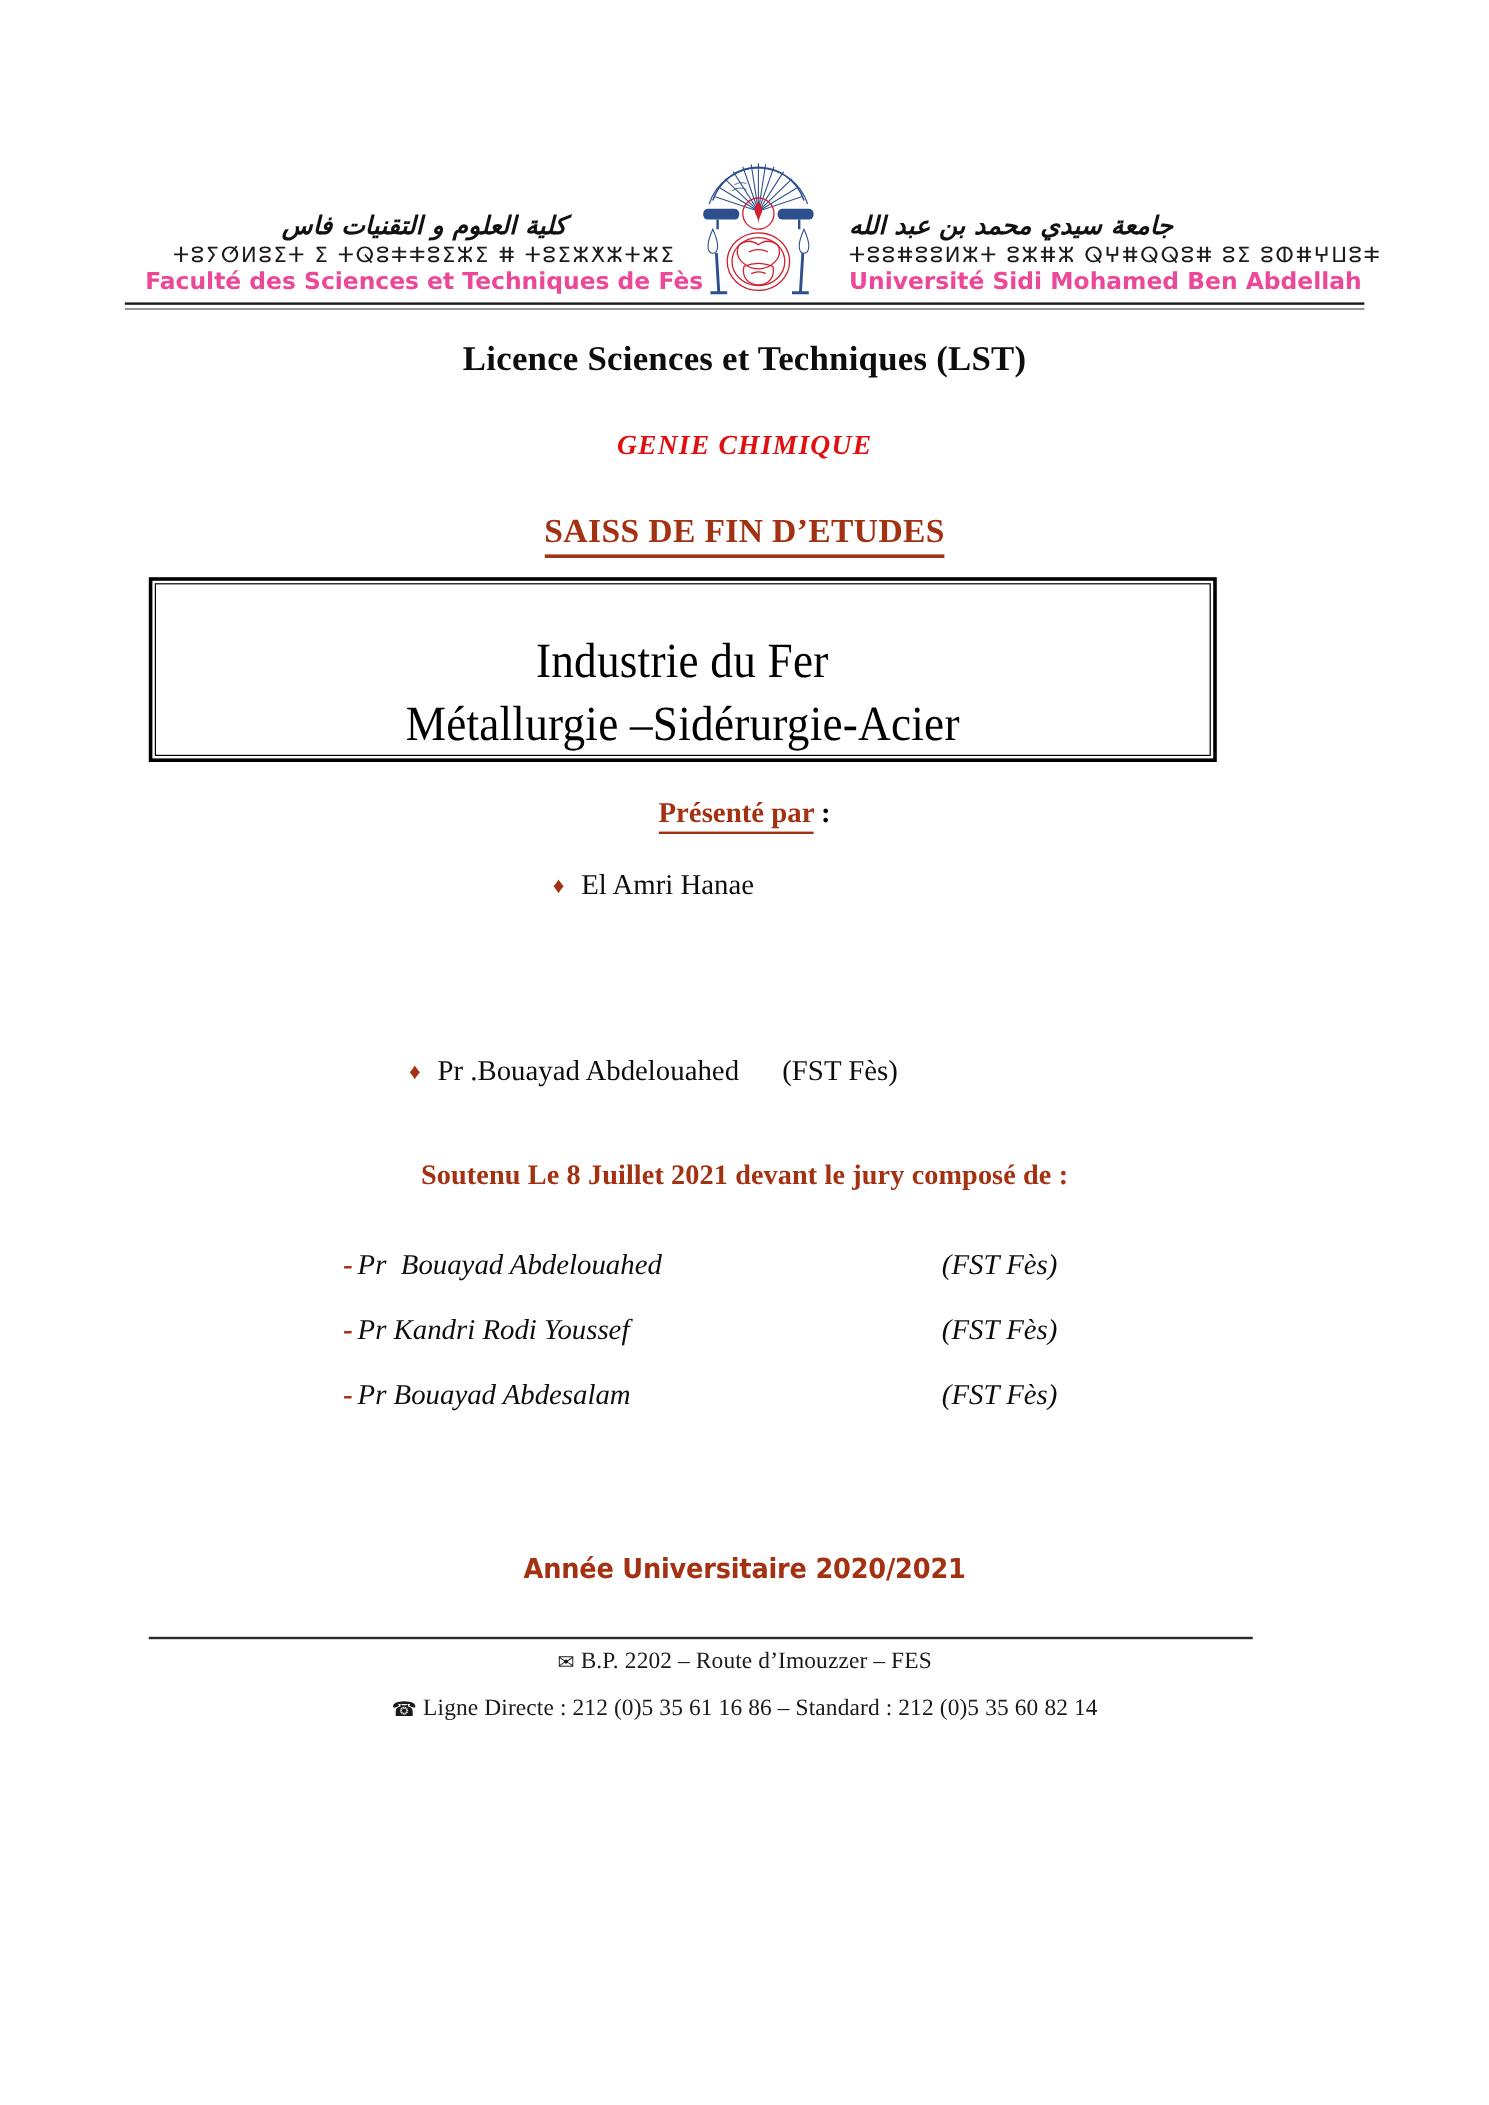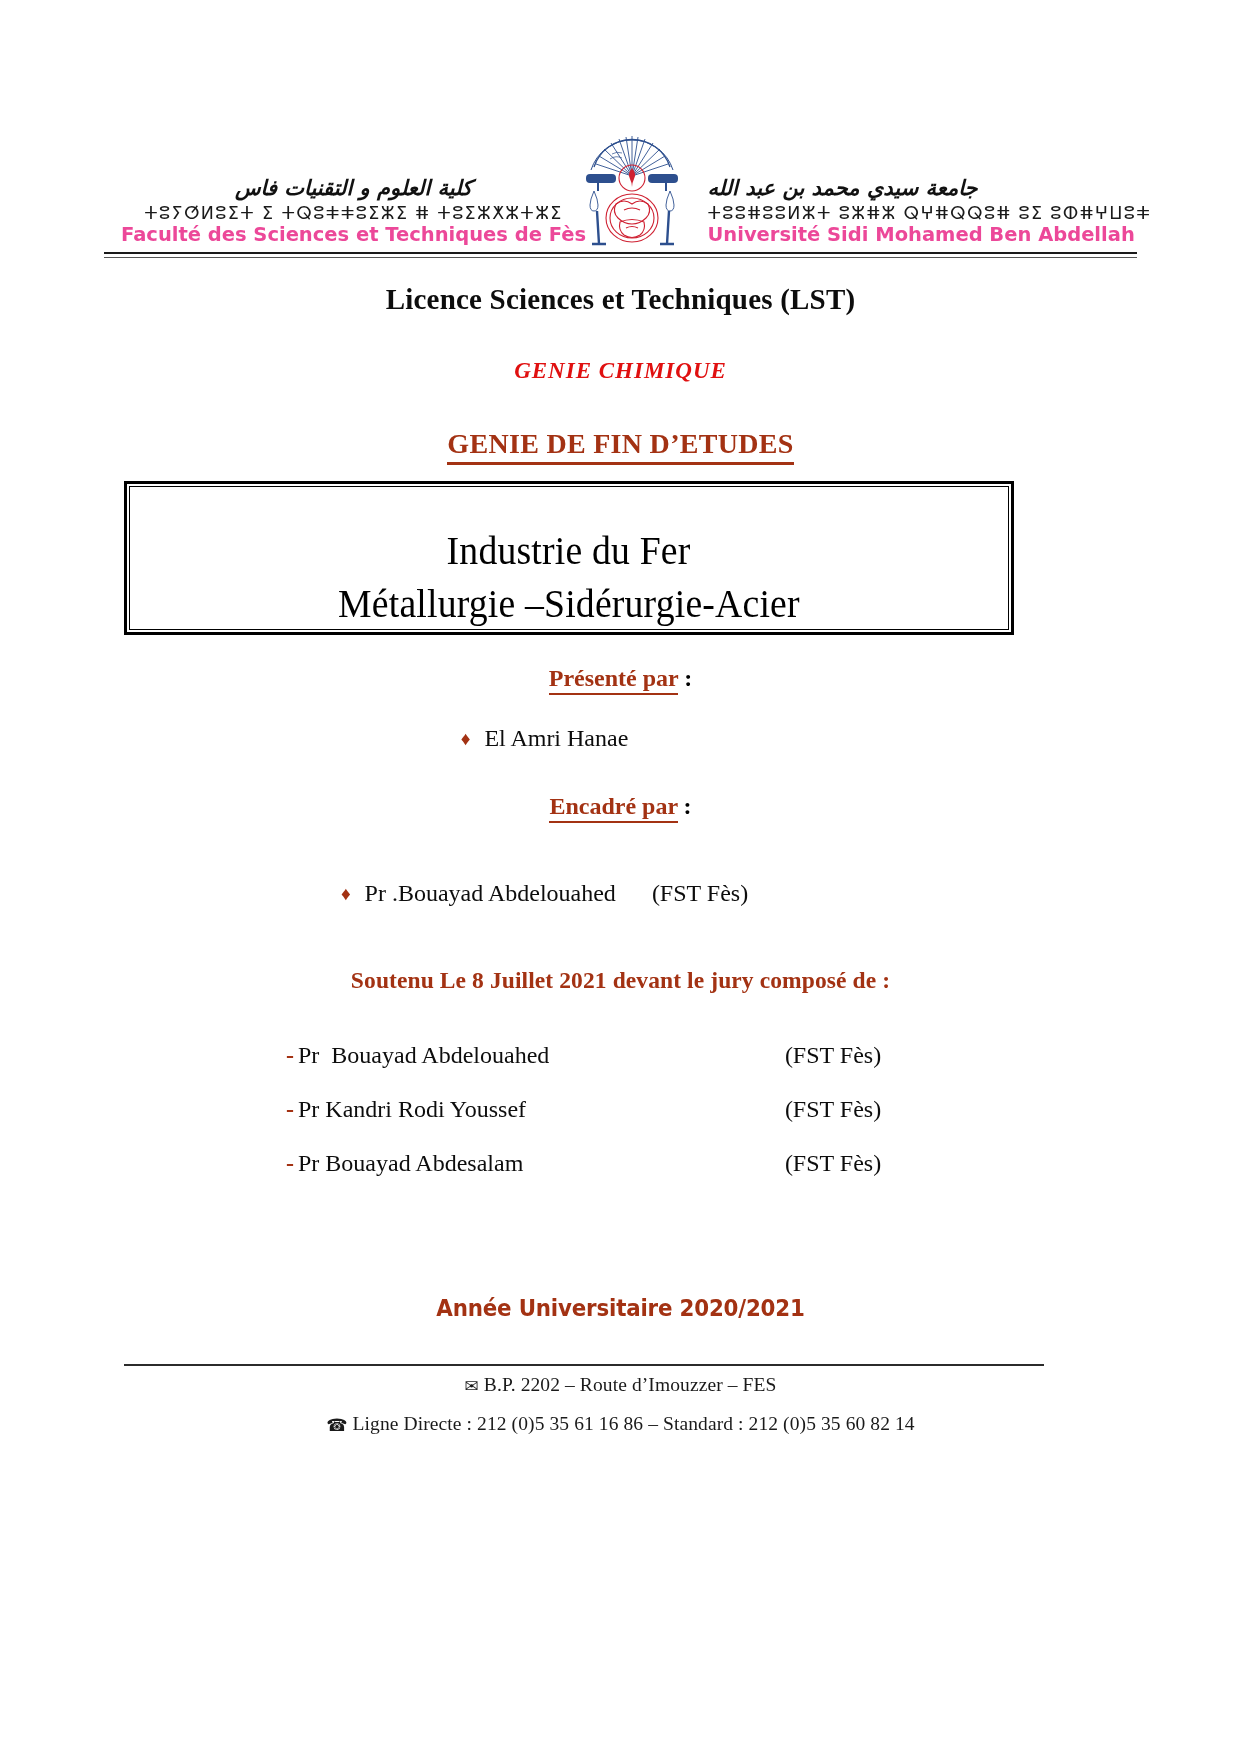--- a/index.html
+++ b/index.html
@@ -203,21 +203,21 @@
     position: absolute;
     left: 0; top: 967px; width: 1241px;
     text-align: center;
     font-size: 23.5px;
     font-weight: bold;
     color: #a33213;
     letter-spacing: 0.1px;
   }
   .jury-list {
     position: absolute;
-    left: 0; top: 1015px; width: 1184px;
+    left: 0; top: 1015px; width: 1184px; font-style: italic;
   }
   .jury-row {
     text-align: center;
     font-size: 24px;
     color: #0d0d0d;
     margin-top: 27px;
   }
   .jury-row .dash {
     color: #a33213;
     font-weight: bold;
@@ -350,35 +350,34 @@
   <div class="header-rule"></div>
   <div class="header-rule2"></div>
 
   <div class="lst center-line">Licence Sciences et Techniques (LST)</div>
 
   <div class="genie center-line">
     <span>GENIE CHIMIQUE</span>
   </div>
 
   <div class="pfe center-line">
-    <span>GENIE DE FIN D’ETUDES</span>
+    <span>SAISS DE FIN D’ETUDES</span>
   </div>
 
   <div class="titlebox">
     <div class="titlebox-inner">
       <div class="titlebox-line">Industrie du Fer</div>
       <div class="titlebox-line">Métallurgie –Sidérurgie-Acier</div>
     </div>
   </div>
 
   <div class="label-underlined presente-label"><span class="u">Présenté par</span><span> :</span></div>
 
   <div class="bullet-row presente-name"><span class="dia">♦</span><span>El Amri Hanae</span></div>
 
-  <div class="label-underlined encadre-label"><span class="u">Encadré par</span><span> :</span></div>
 
   <div class="bullet-row encadre-name"><span class="dia">♦</span><span>Pr .Bouayad Abdelouahed</span><span class="gap"></span><span>(FST Fès)</span></div>
 
   <div class="jury-head">Soutenu Le 8 Juillet 2021 devant le jury composé de :</div>
 
   <div class="jury-list">
 
     <div class="jury-row"><span class="dash">-</span><span class="jury-inner">Pr  Bouayad Abdelouahed</span><span class="jury-fst">(FST Fès)</span></div>
 
     <div class="jury-row"><span class="dash">-</span><span class="jury-inner">Pr Kandri Rodi Youssef</span><span class="jury-fst">(FST Fès)</span></div>

